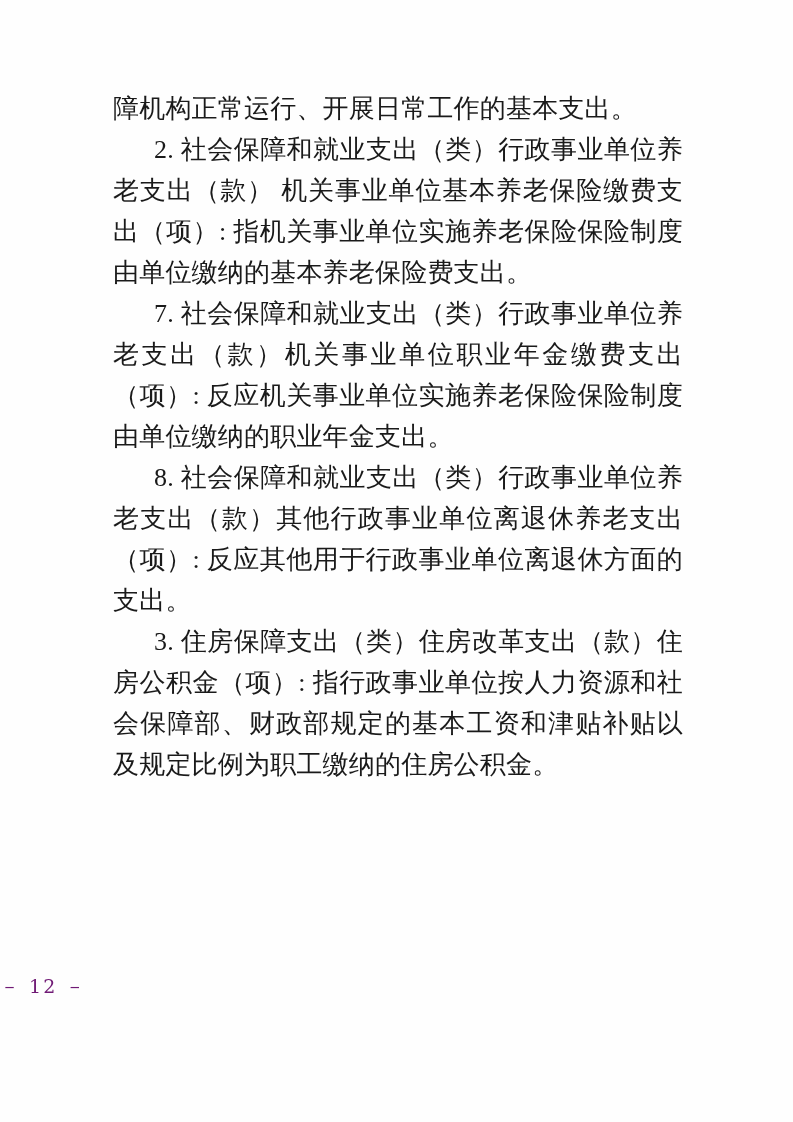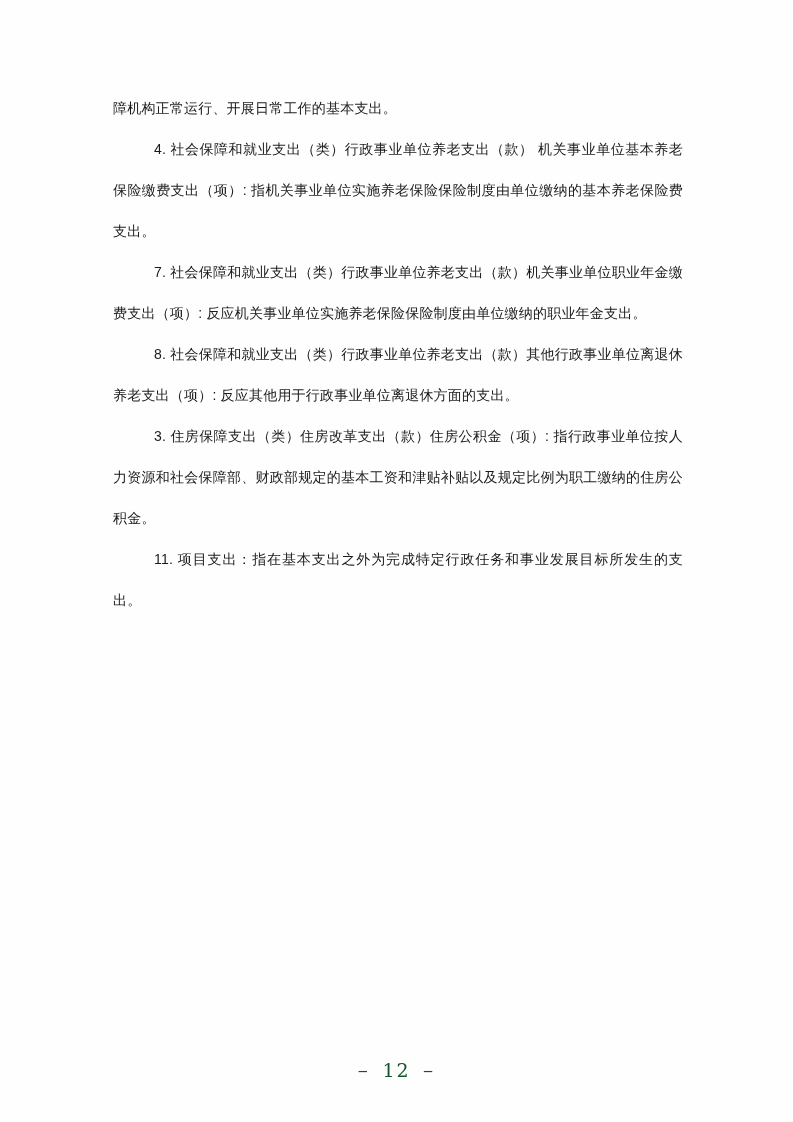--- a/index.html
+++ b/index.html
@@ -23,49 +23,48 @@
     height: 1122px;
     background: #fefefe;
   }
   .content {
     position: absolute;
     left: 113px;
     top: 88px;
     width: 570px;
   }
   .para {
-    font-size: 14px;
+    font-size: 26px;
     line-height: 41px;
     text-align: justify;
     text-justify: inter-ideograph;
     margin: 0 0 0 0;
     letter-spacing: 0.2px;
-    font-family: Liberation Sans, sans-serif;
+    font-family: Liberation Serif, serif;
   }
   .para.indent {
     text-indent: 41px;
   }
   .footer {
     position: absolute;
     left: 0;
-    top: 1058px;
+    top: 974px;
     width: 793px;
-    text-align: center;
+    text-align: left;
     font-size: 19px;
     letter-spacing: 2px;
     font-family: "DejaVu Serif", "Liberation Serif", serif;
-    color: #14532d;
+    color: #701a75;
   }
 </style>
 </head>
 <body>
 
 <div class="page">
   <div class="content">
     <p class="para">障机构正常运行、开展日常工作的基本支出。</p>
-    <p class="para indent">4. 社会保障和就业支出（类）行政事业单位养老支出（款） 机关事业单位基本养老保险缴费支出（项）: 指机关事业单位实施养老保险保险制度由单位缴纳的基本养老保险费支出。</p>
+    <p class="para indent">2. 社会保障和就业支出（类）行政事业单位养老支出（款） 机关事业单位基本养老保险缴费支出（项）: 指机关事业单位实施养老保险保险制度由单位缴纳的基本养老保险费支出。</p>
     <p class="para indent">7. 社会保障和就业支出（类）行政事业单位养老支出（款）机关事业单位职业年金缴费支出（项）: 反应机关事业单位实施养老保险保险制度由单位缴纳的职业年金支出。</p>
     <p class="para indent">8. 社会保障和就业支出（类）行政事业单位养老支出（款）其他行政事业单位离退休养老支出（项）: 反应其他用于行政事业单位离退休方面的支出。</p>
     <p class="para indent">3. 住房保障支出（类）住房改革支出（款）住房公积金（项）: 指行政事业单位按人力资源和社会保障部、财政部规定的基本工资和津贴补贴以及规定比例为职工缴纳的住房公积金。</p>
-    <p class="para indent">11. 项目支出：指在基本支出之外为完成特定行政任务和事业发展目标所发生的支出。</p>
   </div>
   <div class="footer">－ 12 －</div>
 </div>
 
 </body></html>

